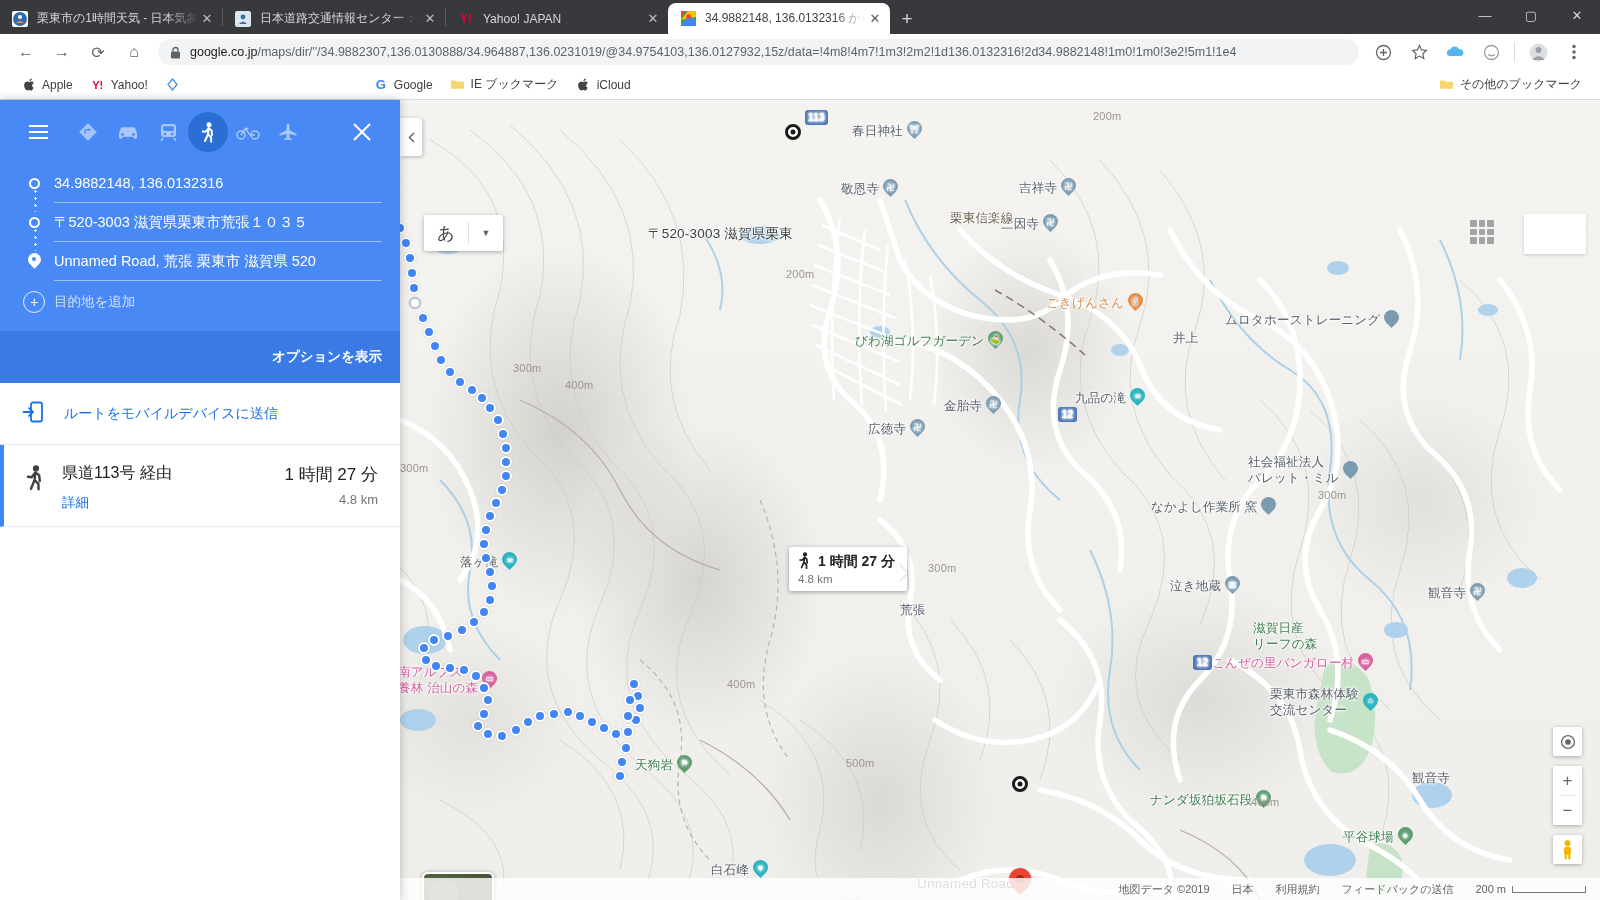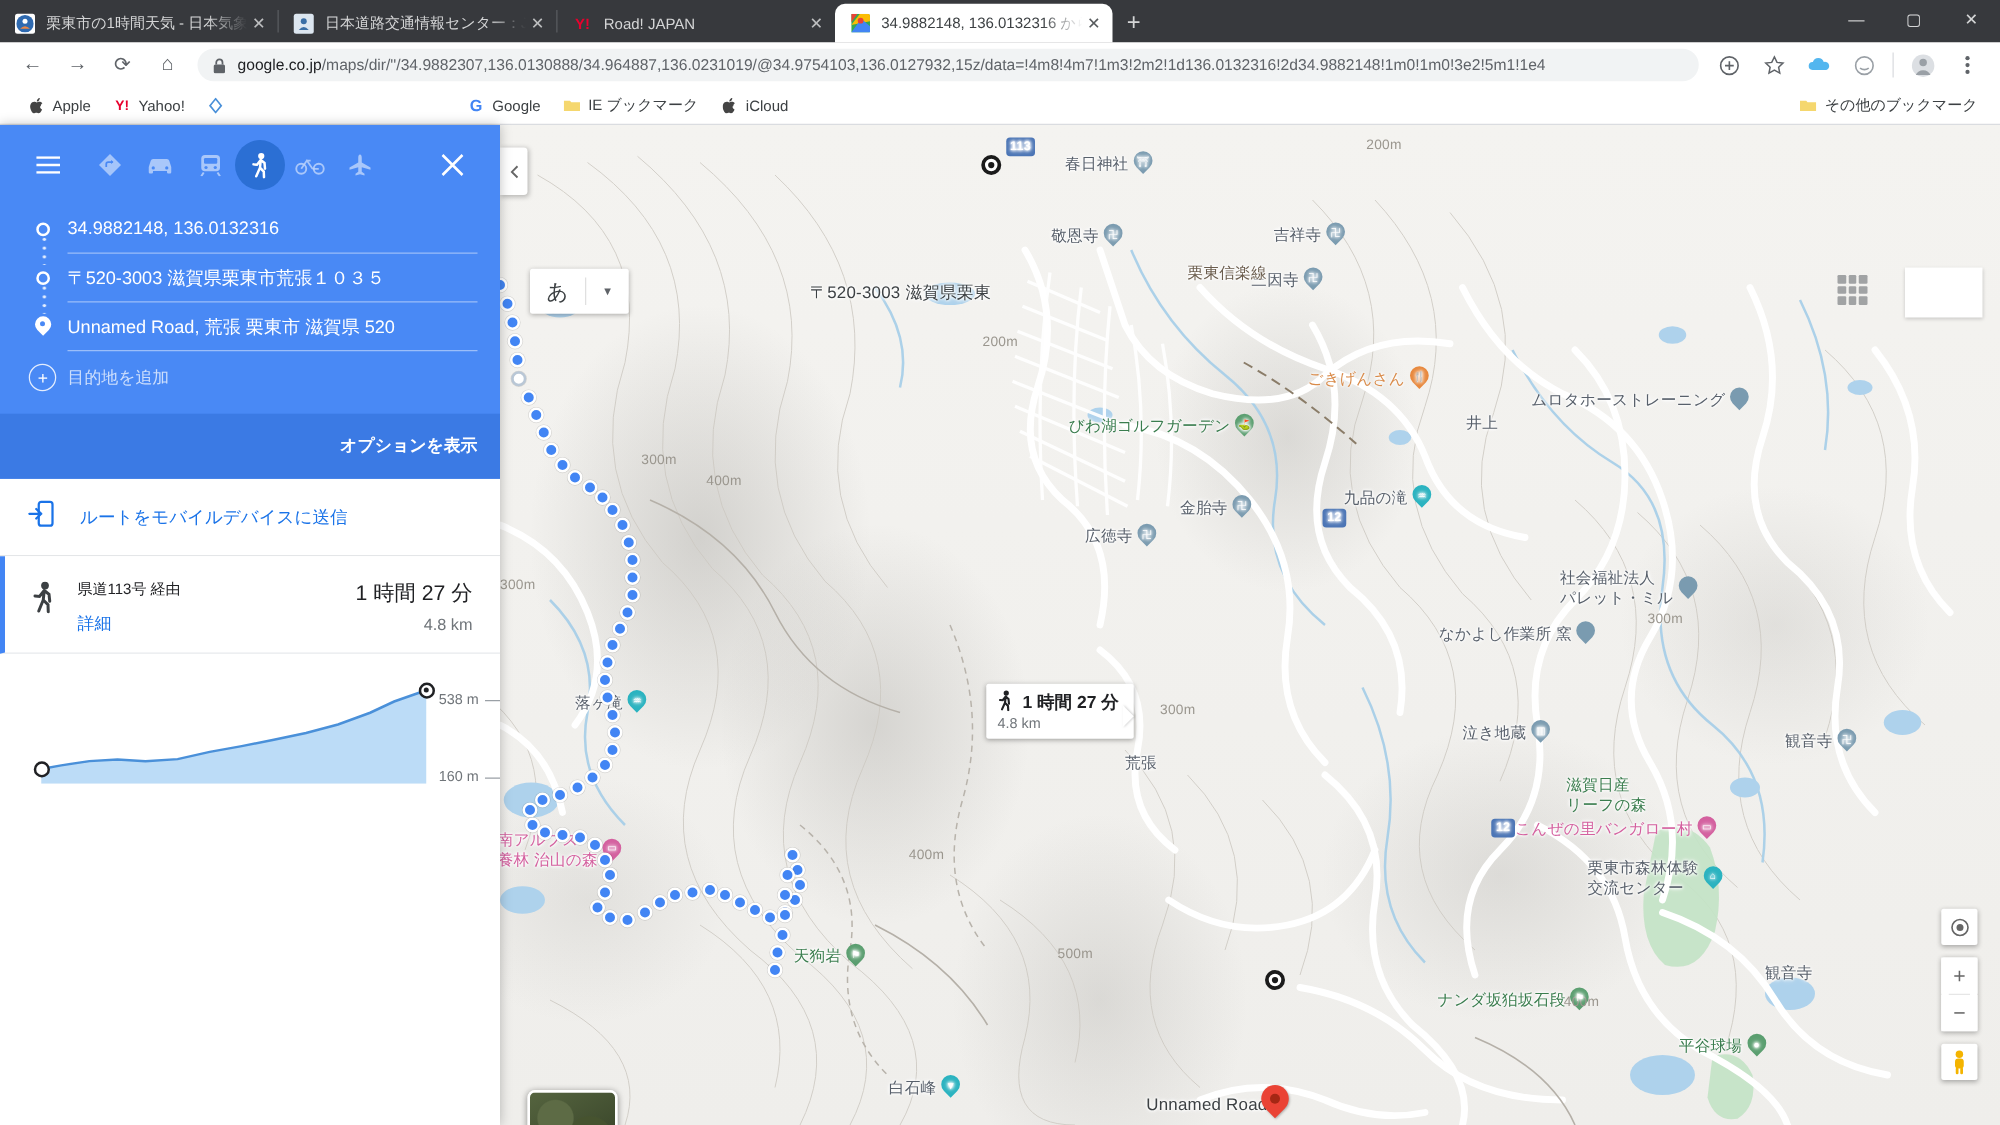--- a/index.html
+++ b/index.html
@@ -251,21 +251,21 @@
   }
   .sendrow .txt { color:#1a73e8; font-size:14px; }
 
   .routecard {
     display:flex; align-items:flex-start; padding:18px 22px 14px 22px;
     border-left:4px solid #4285f4; background:#fff;
     border-bottom:1px solid #e8eaed;
   }
   .routecard .walkic { width:36px; flex-shrink:0; padding-top:2px; }
   .routecard .mid { flex:1; }
-  .routecard .via { font-size:12px; color:#202124; }
+  .routecard .via { font-size:16px; color:#202124; }
   .routecard .det { font-size:13.5px; color:#1a73e8; margin-top:10px; }
   .routecard .right { text-align:right; padding-left:10px; }
   .routecard .dur { font-size:17px; color:#202124; white-space:nowrap; }
   .routecard .dist { font-size:13px; color:#70757a; margin-top:6px; }
 
   .elevwrap { padding:18px 0 0 0; }
   .elevstats { font-size:13px; color:#5f6368; padding:0 22px 10px 22px; }
   .elevchart { position:relative; height:86px; margin:0 22px; }
   .elevchart svg { position:absolute; left:0; top:0; }
   .elev-tick {
@@ -376,21 +376,21 @@
           </svg>
       </span>
       <span class="tlabel">日本道路交通情報センター：JARTI</span>
       <span class="tclose">✕</span>
     </div>
     <div class="tab-sep"></div>
     <div class="tab">
       <span class="favicon">
         <span style="color:#e8002d;font-weight:bold;font-size:12px;">Y!</span>
       </span>
-      <span class="tlabel">Road! JAPAN</span>
+      <span class="tlabel">Yahoo! JAPAN</span>
       <span class="tclose">✕</span>
     </div>
     <div class="tab active">
       <span class="favicon">
         <svg width="15" height="15" viewBox="0 0 15 15">
           <rect width="15" height="15" fill="#34a853"></rect>
           <path d="M0 9 L7 0 L15 0 L15 6 Z" fill="#fbbc04"></path>
           <path d="M0 15 L8 4 L15 10 L15 15 Z" fill="#4285f4"></path>
           <path d="M0 0 L5 0 L0 7 Z" fill="#ea4335"></path>
           <circle cx="7.5" cy="5.5" r="2.3" fill="#ea4335"></circle>
@@ -982,20 +982,30 @@
       <div class="pegman">
         <svg width="15" height="20" viewBox="0 0 15 20">
             <circle cx="7.5" cy="3.3" r="3" fill="#f4b400"></circle>
             <rect x="4" y="6.8" width="7" height="8" rx="2.6" fill="#f4b400"></rect>
             <rect x="4.6" y="14" width="2.2" height="5.4" rx="1" fill="#f4b400"></rect>
             <rect x="8.2" y="14" width="2.2" height="5.4" rx="1" fill="#f4b400"></rect>
           </svg>
       </div>
     </div>
 
+    <div class="attrib">
+      <span>地図データ ©2019</span>
+      <span>日本</span>
+      <span>利用規約</span>
+      <span>フィードバックの送信</span>
+      <span class="scale">
+        <span>200 m</span>
+        <i class="scalebar"></i>
+      </span>
+    </div>
   </div>
 
   <div class="collapse-btn">
     <svg width="7" height="11" viewBox="0 0 7 11">
         <path d="M6 1 L1.5 5.5 L6 10" stroke="#666" stroke-width="1.5" fill="none"></path>
       </svg>
   </div>
 
   <div class="sidebar">
 
@@ -1112,32 +1122,16 @@
         <div class="via">県道113号 経由</div>
         <div class="det">詳細</div>
       </span>
       <span class="right">
         <div class="dur">1 時間 27 分</div>
         <div class="dist">4.8 km</div>
       </span>
     </div>
 
     <div class="elevwrap">
-      <div class="elevchart">
-        <svg width="330" height="86" viewBox="0 0 330 86" id="elev-svg">
-            <path d="M11.0 74.2 L27.0 71.3 L49.5 67.9 L72.0 66.6 L94.4 67.9 L120.1 66.3 L145.8 60.5 L171.4 55.9 L197.1 50.8 L222.8 45.4 L248.4 38.6 L274.1 29.2 L293.3 20.2 L319.0 11.2 L319.0 86 L11.0 86 Z" fill="#bcdcf7"></path>
-            <path d="M11.0 74.2 L27.0 71.3 L49.5 67.9 L72.0 66.6 L94.4 67.9 L120.1 66.3 L145.8 60.5 L171.4 55.9 L197.1 50.8 L222.8 45.4 L248.4 38.6 L274.1 29.2 L293.3 20.2 L319.0 11.2" fill="none" stroke="#4a90d9" stroke-width="2"></path>
-          </svg>
-        <div class="elev-tick" style="top:13px;">
-          <span>538 m</span>
-            <i></i>
-        </div>
-        <div class="elev-tick" style="top:75px;">
-          <span>160 m</span>
-            <i></i>
-        </div>
-        <div class="elevmark" id="elev-start" style="left: 11px; top: 74.2011px;"></div>
-        <div class="elevmark filled" id="elev-end" style="left: 319px; top: 11.2381px;"></div>
-      </div>
     </div>
   </div>
 
 </div>
 
 </body></html>

